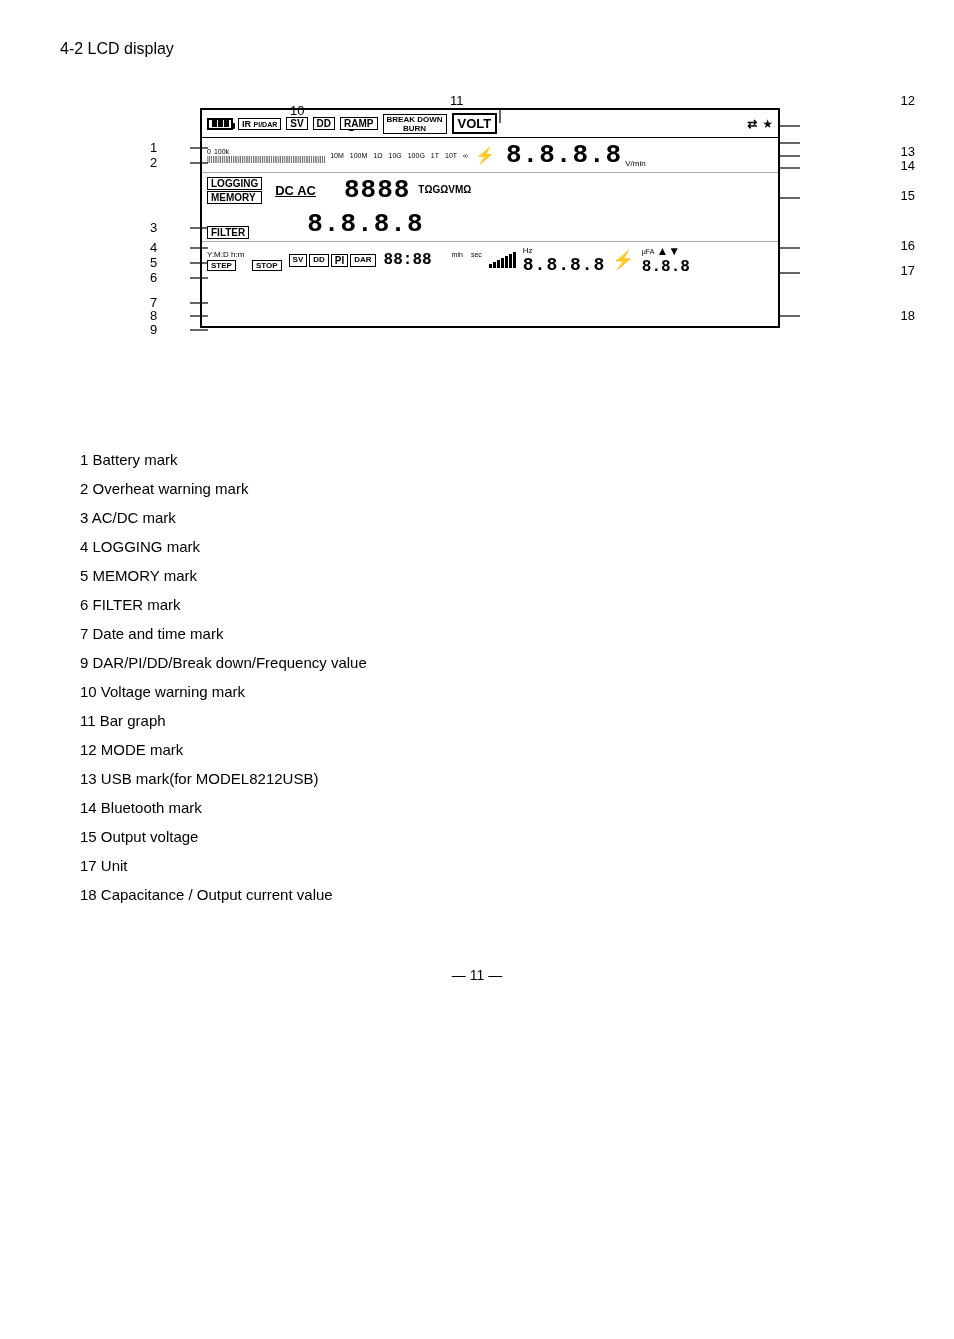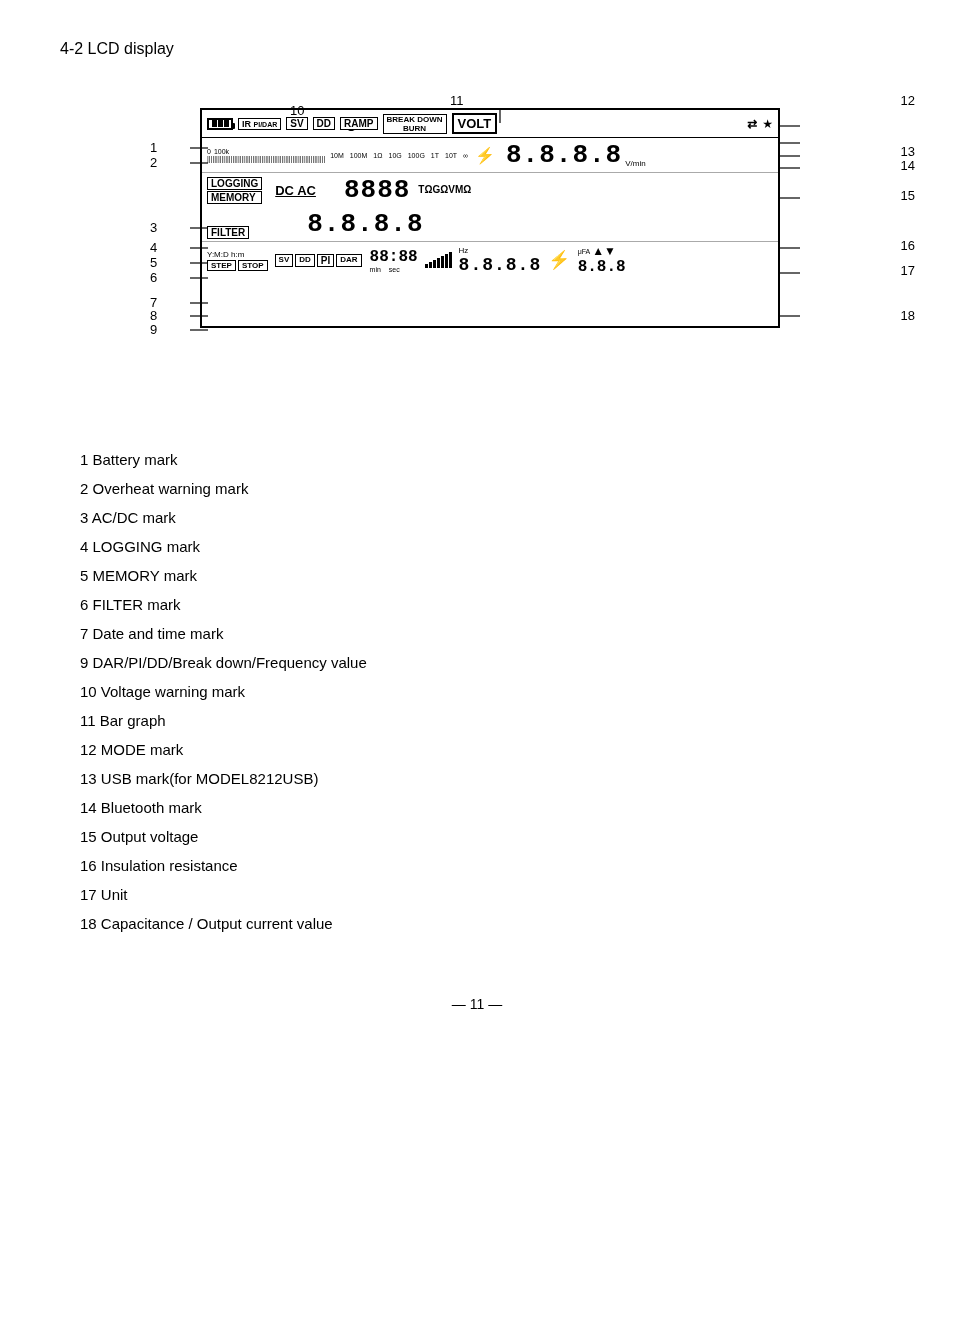--- a/index.html
+++ b/index.html
@@ -289,34 +289,34 @@
     </div>
 
     <div class="lcd-row-4">
       <span class="tag" style="font-size:10px;">FILTER</span>
       <span class="main-value3">8.8.8.8</span>
     </div>
 
     <div class="lcd-row-5">
       <div style="display:flex; flex-direction:column; gap:1px;">
         <span style="font-size:8px;">Y:M:D h:m</span>
-        <div style="display:flex; gap:2px;">
+        <div style="display:flex; gap:16px;">
           <span class="tag" style="font-size:8px;">STEP</span>
           <span class="tag" style="font-size:8px;">STOP</span>
         </div>
       </div>
       <div style="display:flex; flex-direction:column; gap:1px; margin-left:3px;">
         <div style="display:flex; gap:2px;">
           <span class="tag" style="font-size:8px;">SV</span>
           <span class="tag" style="font-size:8px;">DD</span>
           <span class="tag" style="font-size:10px;">PI</span>
           <span class="tag" style="font-size:8px;">DAR</span>
         </div>
       </div>
-      <div style="display:flex; flex-direction:column; margin-left:4px;">
+      <div style="display:flex; flex-direction:row; margin-left:4px;gap:20px;">
         <span class="time-big">88:88</span>
         <span style="font-size:7px; display:flex; gap:8px;">
             <span>min</span>
             <span>sec</span>
           </span>
       </div>
 
       <div class="bargraph">
         <span class="b" style="height:4px;"></span>
         <span class="b" style="height:6px;"></span>
@@ -414,18 +414,17 @@
   <li>5 MEMORY mark</li>
   <li>6 FILTER mark</li>
   <li>7 Date and time mark</li>
   <li>9 DAR/PI/DD/Break down/Frequency value</li>
   <li>10 Voltage warning mark</li>
   <li>11 Bar graph</li>
   <li>12 MODE mark</li>
   <li>13 USB mark(for MODEL8212USB)</li>
   <li>14 Bluetooth mark</li>
   <li>15 Output voltage</li>
-  <li>16 Insulation resistance</li>
   <li>17 Unit</li>
   <li>18 Capacitance / Output current value</li>
 </ul>
 
 <div class="page-footer">— 11 —</div>
 
 </body></html>

